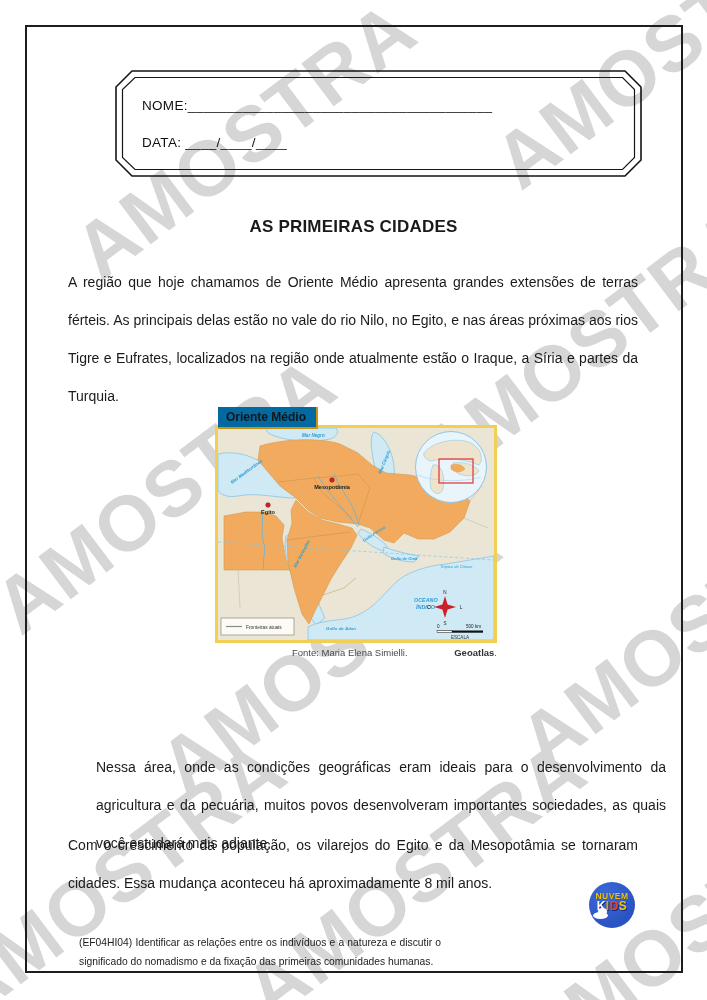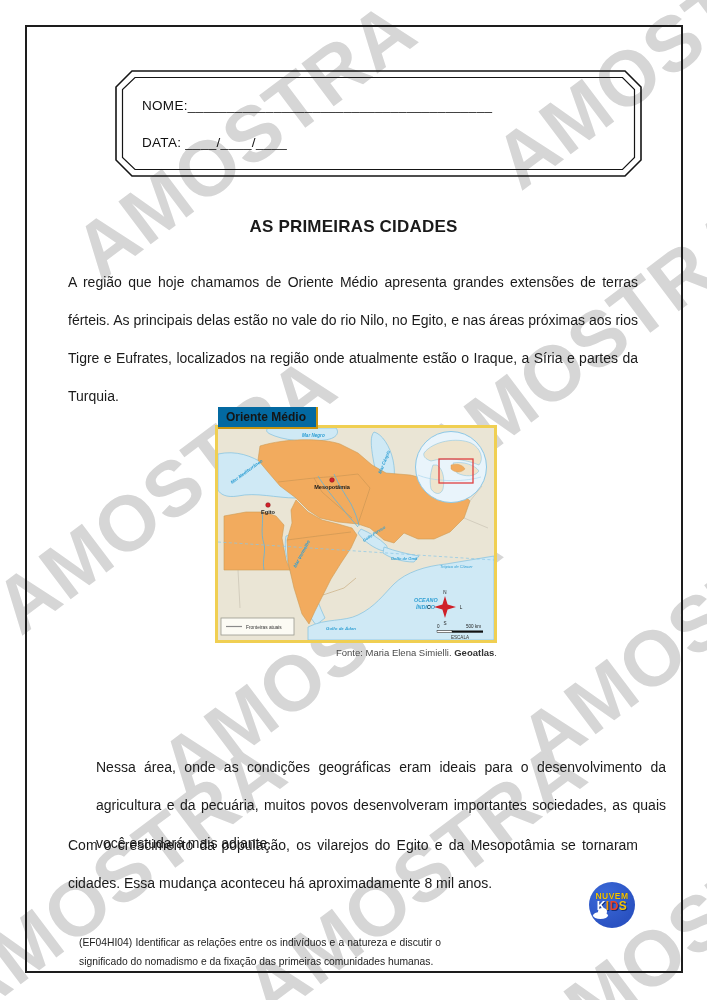--- a/index.html
+++ b/index.html
@@ -29,21 +29,21 @@
   #p-body2{top:748px;margin-left:28px;}
   #p-body3{top:826px;}
   
   #mapTab{position:absolute;left:218px;top:407px;z-index:4;background:#0369a1;
           border-right:2px solid #c89410;border-bottom:2px solid #c89410;
           padding:3px 10px 3px 8px;font-size:12px;font-weight:700;color:#151515;}
   #mapFrame{position:absolute;left:215px;top:425px;width:276px;height:212px;
             border:3px solid #f0cf52;background:#eae5d5;z-index:3;}
   #mapCaption{position:absolute;left:215px;top:646px;width:282px;text-align:right;
               font-size:9.5px;line-height:13px;color:#4a4a4a;z-index:2;}
-  #mapCaption .b{font-weight:700;color:#333;}
+  #mapCaption .b{font-weight:700;color:#333;margin-left:44px;}
   #capLine2{padding-right:6px;}
   .seaLbl{font-weight:700;font-style:italic;fill:#2e9fd4;}
   .cityLbl{font-weight:700;fill:#1c1c1c;}
   
   #skill{position:absolute;left:79px;top:901px;width:362px;font-size:10.3px;
          line-height:19px;text-align:justify;text-align-last:left;z-index:2;color:#222;margin-top:32px;}
   #logo{position:absolute;left:589px;top:882px;width:46px;height:46px;border-radius:50%;
         background:radial-gradient(circle at 35% 30%,#3c6ad8,#2a52c2 70%);z-index:2;
         text-align:center;overflow:hidden;}
   #logoTop{margin-top:9px;font-size:8.5px;font-weight:700;letter-spacing:.5px;color:#f5c400;

